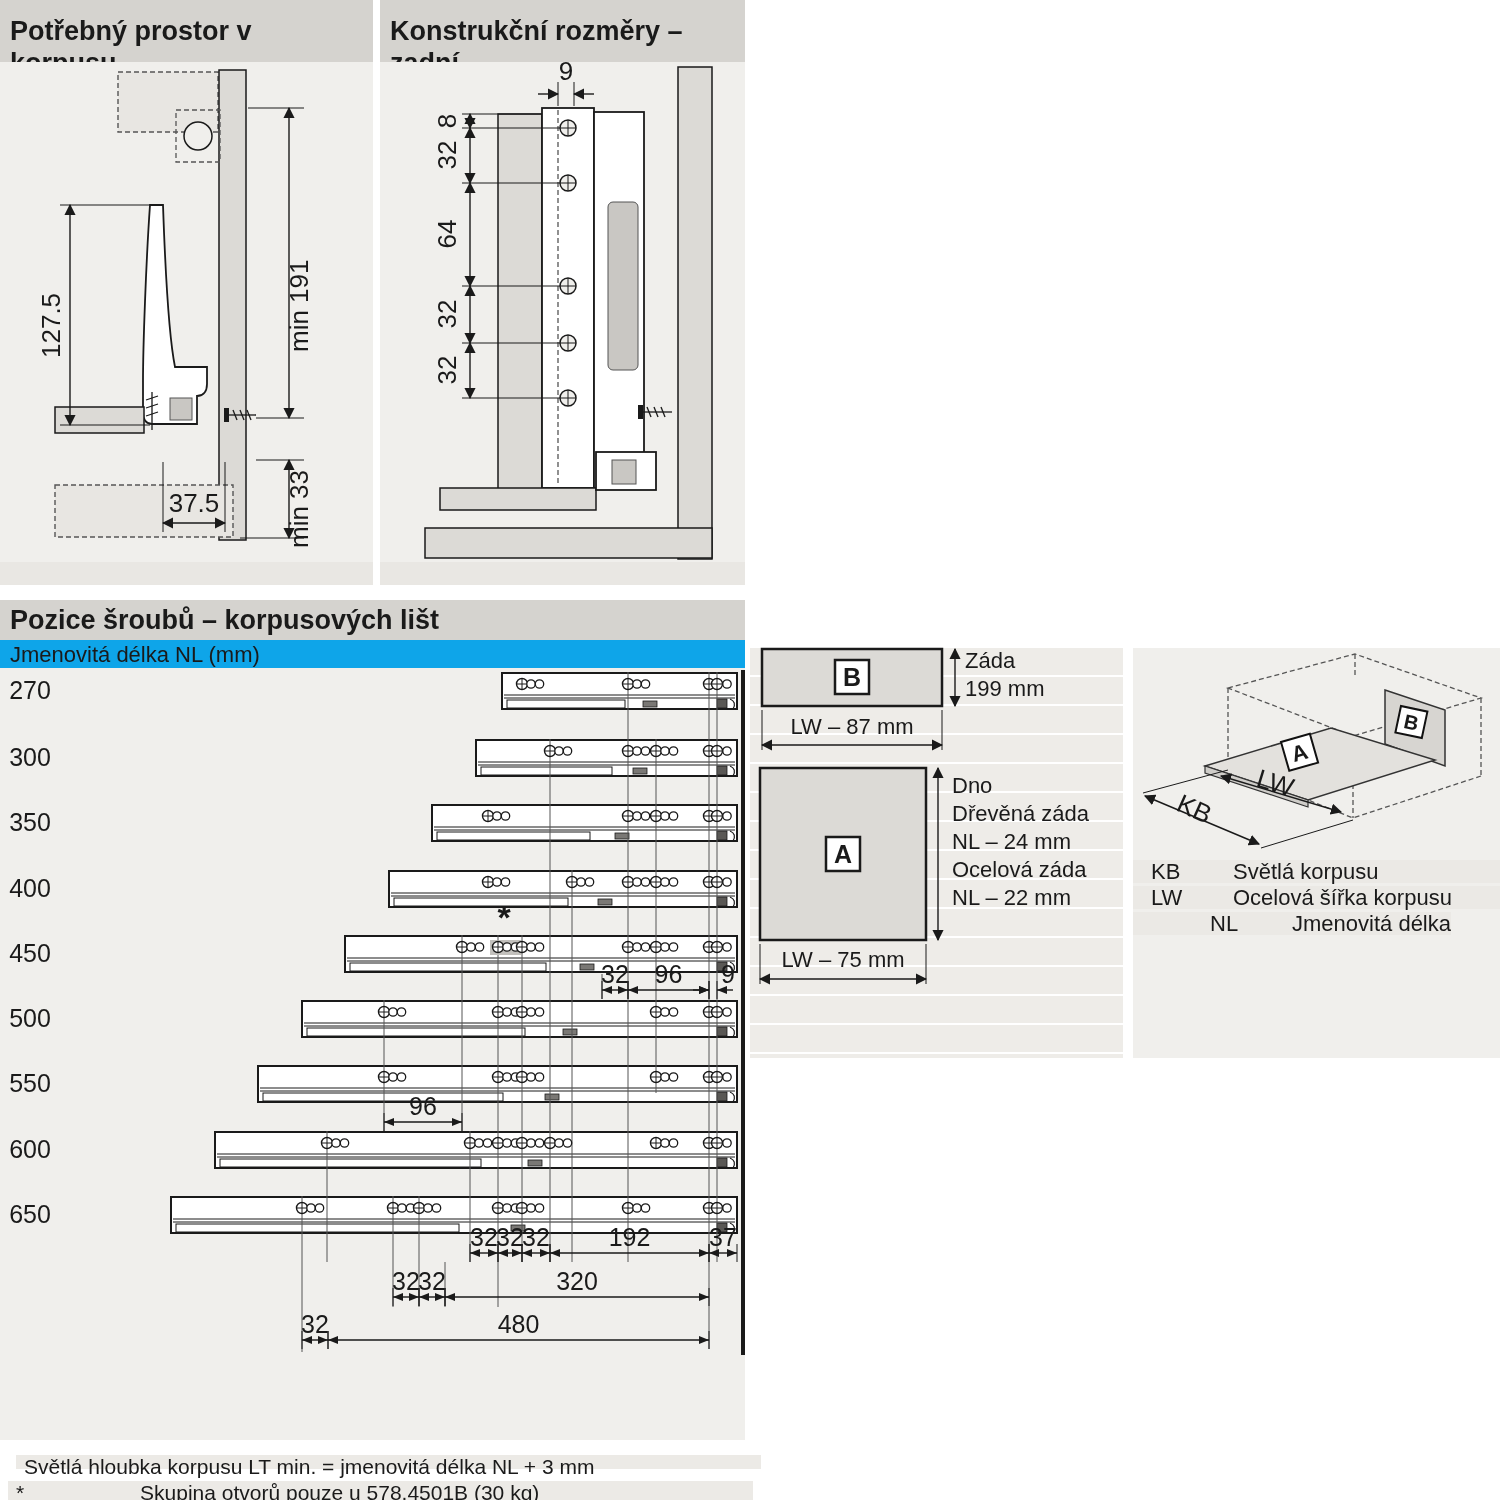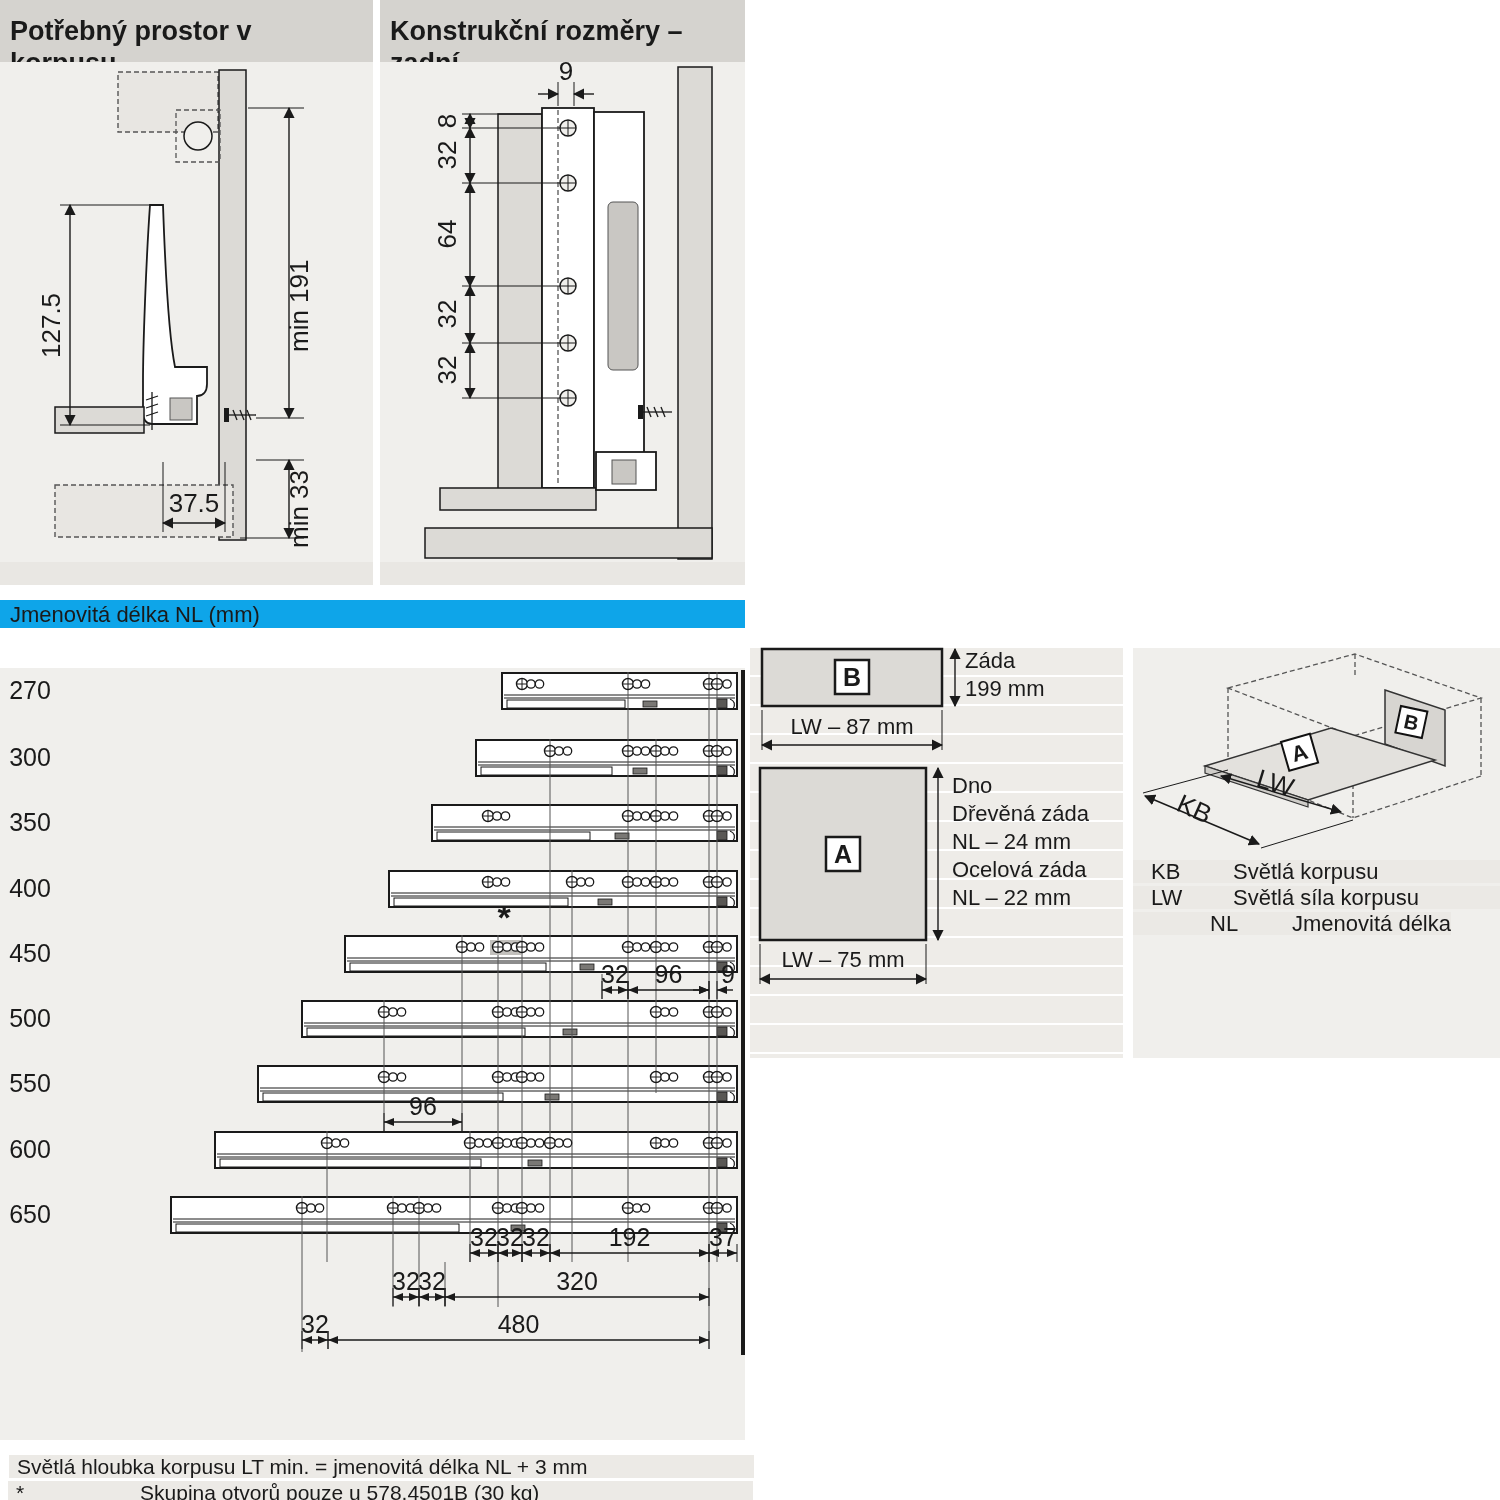--- a/index.html
+++ b/index.html
@@ -148,20 +148,21 @@
     <line x1="90" y1="281" x2="90" y2="336" class="dim" marker-start="url(#m2)" marker-end="url(#m2)"></line>
     <text class="dimtxt" transform="translate(76,59) rotate(-90)" text-anchor="middle">8</text>
     <text class="dimtxt" transform="translate(76,93) rotate(-90)" text-anchor="middle">32</text>
     <text class="dimtxt" transform="translate(76,172) rotate(-90)" text-anchor="middle">64</text>
     <text class="dimtxt" transform="translate(76,252) rotate(-90)" text-anchor="middle">32</text>
     <text class="dimtxt" transform="translate(76,308) rotate(-90)" text-anchor="middle">32</text>
   </svg>
 </div>
 
 <div class="abs" style="left:0;top:600px;width:745px;height:900px;">
+  <div class="hdr" style="height:40px;padding:5px 10px;">Pozice šroubů – korpusových lišt</div>
   <div class="subhdr" style="height:28px;">Jmenovitá délka NL (mm)</div>
   <div class="area abs" style="left:0;top:68px;width:745px;height:772px;"></div>
   <svg id="rails" class="abs" style="left:0;top:68px;" width="745" height="772" viewBox="0 668 745 772">
       <rect x="502" y="673" width="235" height="36" fill="#fff" stroke="#1a1a1a" stroke-width="2"></rect>
       <line x1="504" y1="695" x2="735" y2="695" stroke="#1a1a1a" stroke-width="1"></line>
       <line x1="504" y1="698" x2="735" y2="698" stroke="#1a1a1a" stroke-width="1"></line>
       <rect x="507" y="700" width="118" height="8" fill="#fff" stroke="#1a1a1a" stroke-width="1"></rect>
       <rect x="643" y="701" width="14" height="6" fill="#7a7875" stroke="#1a1a1a" stroke-width="0.8"></rect>
       <rect x="717" y="699" width="10" height="9" fill="#5a5855" stroke="#1a1a1a" stroke-width="0.8"></rect>
       <path d="M730,699 q7,3 3,10" fill="none" stroke="#1a1a1a" stroke-width="1.2"></path>
@@ -579,21 +580,21 @@
       <text x="30" y="897" text-anchor="middle" font-size="25">400</text>
       <text x="30" y="962" text-anchor="middle" font-size="25">450</text>
       <text x="30" y="1027" text-anchor="middle" font-size="25">500</text>
       <text x="30" y="1092" text-anchor="middle" font-size="25">550</text>
       <text x="30" y="1158" text-anchor="middle" font-size="25">600</text>
       <text x="30" y="1223" text-anchor="middle" font-size="25">650</text>
       <line x1="743" y1="670" x2="743" y2="1355" stroke="#1a1a1a" stroke-width="4"></line>
     </svg>
 </div>
 
-<div class="foot abs" style="left:9px;top:1455px;width:745px;height:23px;">
+<div class="foot abs" style="left:16px;top:1455px;width:745px;height:14px;">
   <span>Světlá hloubka korpusu LT min. = jmenovitá délka NL + 3 mm</span>
 </div>
 <div class="foot abs" style="left:8px;top:1481px;width:745px;height:19px;">
   <span>*</span>
   <span style="padding-left:110px;">Skupina otvorů pouze u 578.4501B (30 kg)</span>
 </div>
 
 <div class="abs" style="left:750px;top:600px;width:750px;height:460px;">
 
   <div class="stripes abs" style="left:0;top:48px;width:373px;height:410px;"></div>
@@ -663,19 +664,19 @@
     <line x1="220" y1="172" x2="128" y2="200" class="tick"></line>
     <line x1="12" y1="148" x2="126" y2="196" class="dim" marker-start="url(#m4)" marker-end="url(#m4)"></line>
     <text transform="translate(42,162) rotate(24)" font-size="26">KB</text>
   </svg>
   <div class="legendrow abs" style="left:383px;top:260px;width:367px;height:23px;">
     <span class="ab">KB</span>
     <span>Světlá korpusu</span>
   </div>
   <div class="legendrow abs" style="left:383px;top:286px;width:367px;height:23px;">
     <span class="ab">LW</span>
-    <span>Světlá síla korpusu</span>
+    <span>Ocelová šířka korpusu</span>
   </div>
   <div class="legendrow abs" style="left:383px;top:312px;width:318px;height:23px;justify-content:flex-end;">
     <span class="ab">NL</span>
     <span>Jmenovitá délka</span>
   </div>
 </div>
 
 </body></html>

